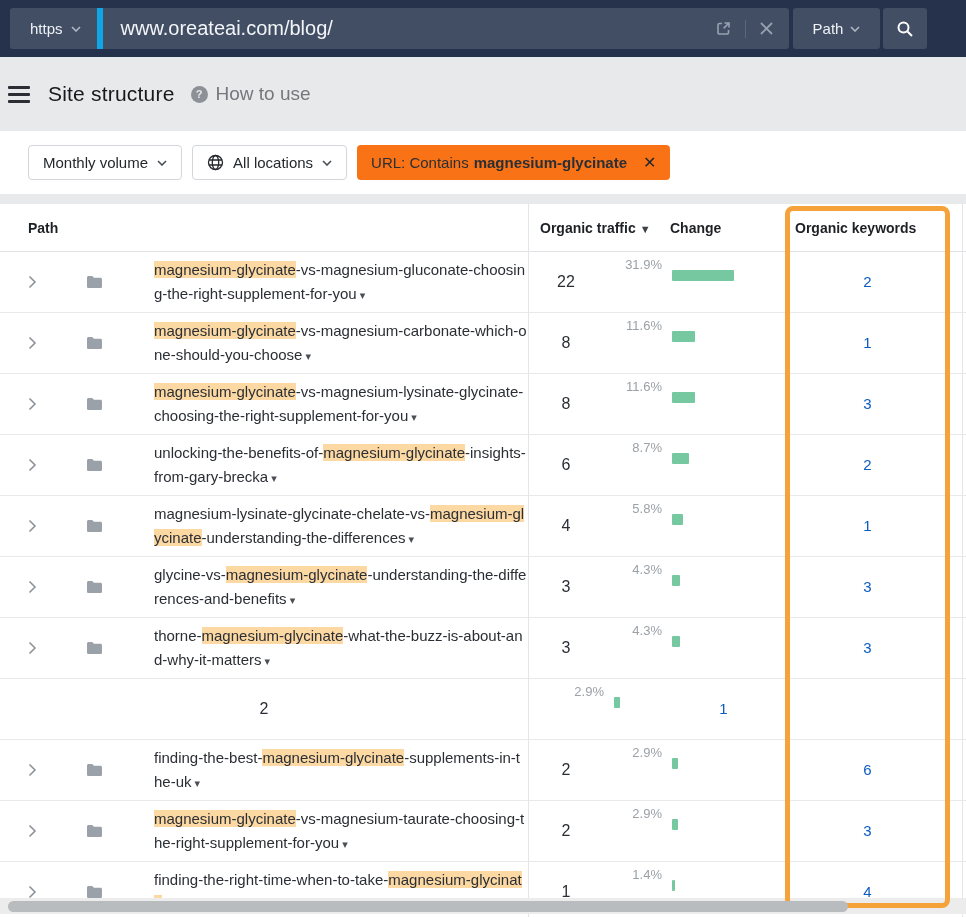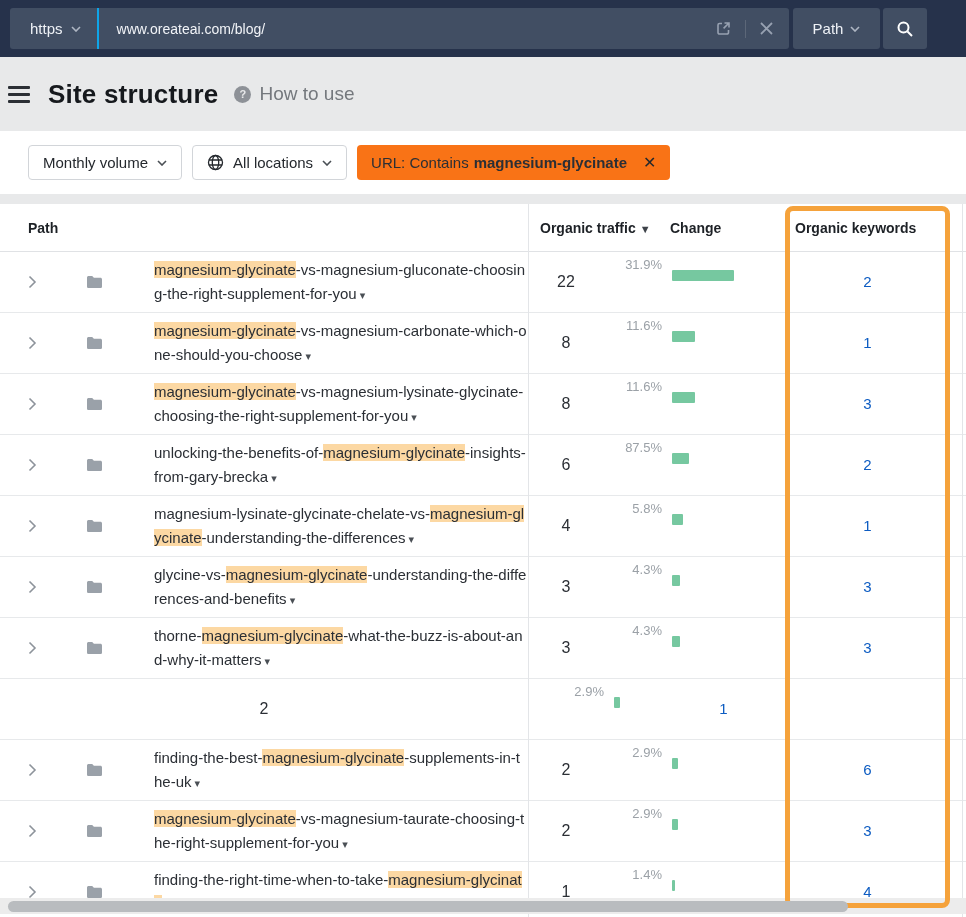--- a/index.html
+++ b/index.html
@@ -3,35 +3,35 @@
 <meta charset="utf-8">
 <style>
   * { margin:0; padding:0; box-sizing:border-box; }
   body { font-family:"Liberation Sans","DejaVu Sans",sans-serif; background:#fff; }
   .app { position:relative; width:966px; height:917px; overflow:hidden; background:#fff; }
 
   
   .topbar { height:57px; background:#26324b; display:flex; align-items:center; padding:0 38px 0 10px; }
   .urlgroup { display:flex; align-items:center; height:41px; background:#414e63; border-radius:3px; flex:0 0 779px; }
   .proto { display:flex; align-items:center; gap:8px; padding:0 16px 0 20px; height:100%;
-           border-right:2px solid #0ea5e9; color:#eef1f6; font-size:15px; cursor:pointer; }
-  .urltext { flex:1; color:#f2f4f8; font-size:14px; padding-left:18px; white-space:nowrap; overflow:hidden; }
+           border-right:6px solid #0ea5e9; color:#eef1f6; font-size:15px; cursor:pointer; }
+  .urltext { flex:1; color:#f2f4f8; font-size:20px; padding-left:18px; white-space:nowrap; overflow:hidden; }
   .urlicons { display:flex; align-items:center; gap:13px; padding-right:15px; }
   .icon-muted { color:#97a1b1; display:flex; align-items:center; }
   .vdiv { width:1px; height:18px; background:#5c6activity78; background:#5c6778; }
   .panel { display:flex; align-items:center; justify-content:center; height:41px; background:#414e63; border-radius:3px; cursor:pointer; }
   .panel-path { width:87px; margin-left:4px; gap:7px; color:#eef1f6; font-size:15px; }
   .panel-search { width:44px; margin-left:3px; color:#fff; }
   .chev { display:inline-flex; }
 
   
   .appbar { height:74px; background:#e8e9ea; display:flex; align-items:center; padding:0 16px 0 8px; }
   .hamburger { width:22px; display:flex; flex-direction:column; gap:4px; cursor:pointer; padding:2px 0; }
   .hamburger div { height:3px; background:#2b2f35; border-radius:1px; }
-  .apptitle { font-size:26px; font-weight:bold; color:#16191d; margin-left:18px; letter-spacing:.2px; }
+  .apptitle { font-size:21px; font-weight:normal; color:#16191d; margin-left:18px; letter-spacing:.2px; }
   .help { display:flex; align-items:center; gap:8px; margin-left:16px; cursor:pointer; }
   .qicon { width:17px; height:17px; border-radius:50%; background:#8d9197; color:#e8e9ea; font-size:11px; font-weight:bold;
            display:flex; align-items:center; justify-content:center; }
   .helptext { color:#74787d; font-size:19px; }
 
   
   .filterbar { height:63px; background:#fff; display:flex; align-items:center; padding:0 28px; gap:10px; }
   .fbtn { height:35px; display:flex; align-items:center; gap:9px; background:#fff; border:1px solid #d2d5d9;
           border-radius:4px; padding:0 14px; font-size:15px; color:#24282d; cursor:pointer; }
   .fbtn .chev { color:#4a4f55; }
@@ -258,21 +258,21 @@
               </svg>
       </span>
       <span class="foldr">
         <svg width="17" height="14" viewBox="0 0 17 14" fill="#9aa1a9">
                 <path d="M1 2.6C1 1.7 1.7 1 2.6 1h3.6l1.7 1.8h6.5c.9 0 1.6.7 1.6 1.6v7c0 .9-.7 1.6-1.6 1.6H2.6c-.9 0-1.6-.7-1.6-1.6V2.6z"></path>
               </svg>
       </span>
       <span class="ptext"><span>unlocking-the-benefits-of-</span><span class="hl">magnesium-glycinate</span><span>-insights-from-gary-brecka</span><span class="pcaret"> ▾</span></span>
     </div>
     <div class="c-num">6</div>
-    <div class="c-pct">87.5%</div>
+    <div class="c-pct">8.7%</div>
     <div class="c-bar">
             <div class="bar" style="width: 17px;"></div>
           </div>
     <div class="c-kw"><a>2</a></div>
     <div></div>
   </div>
 
   <div class="trow">
     <div class="c-path">
       <span class="rowchev">

